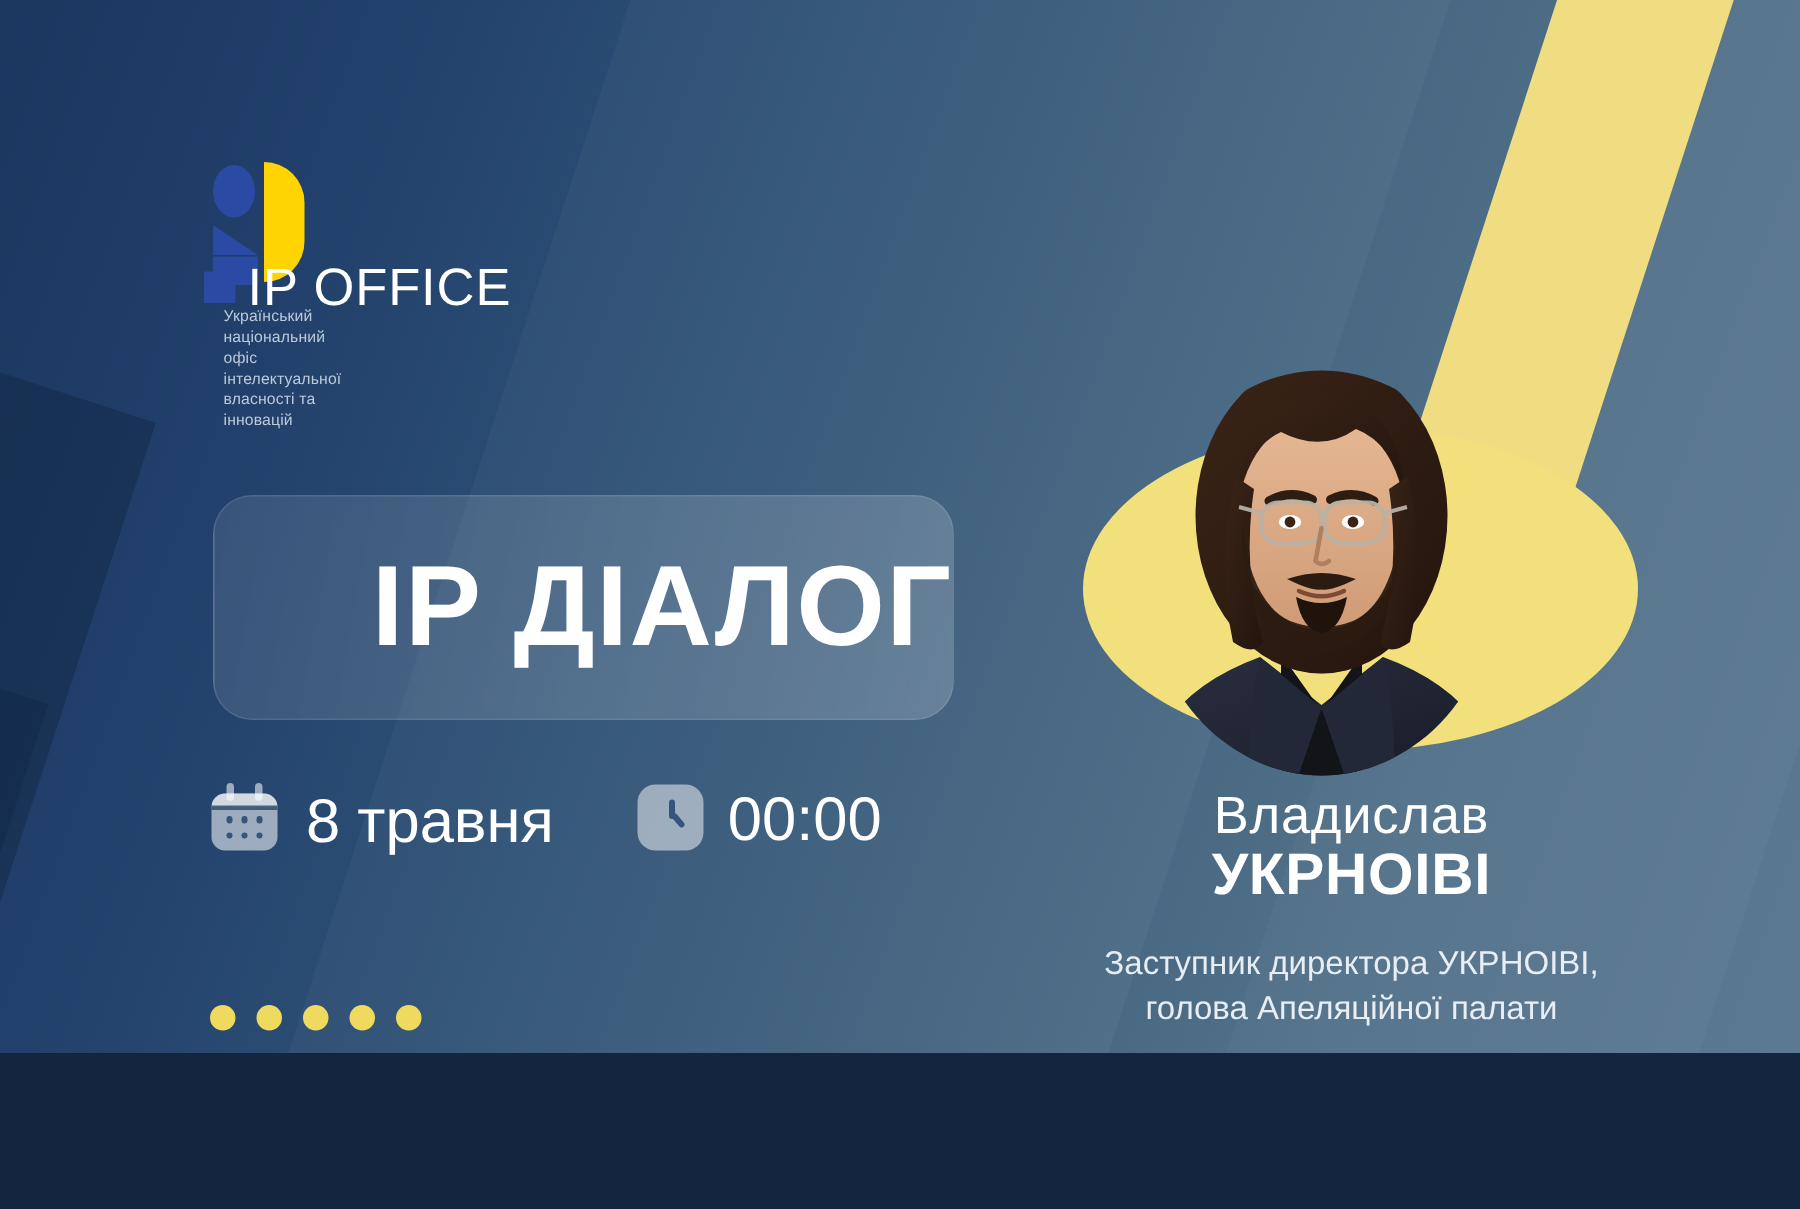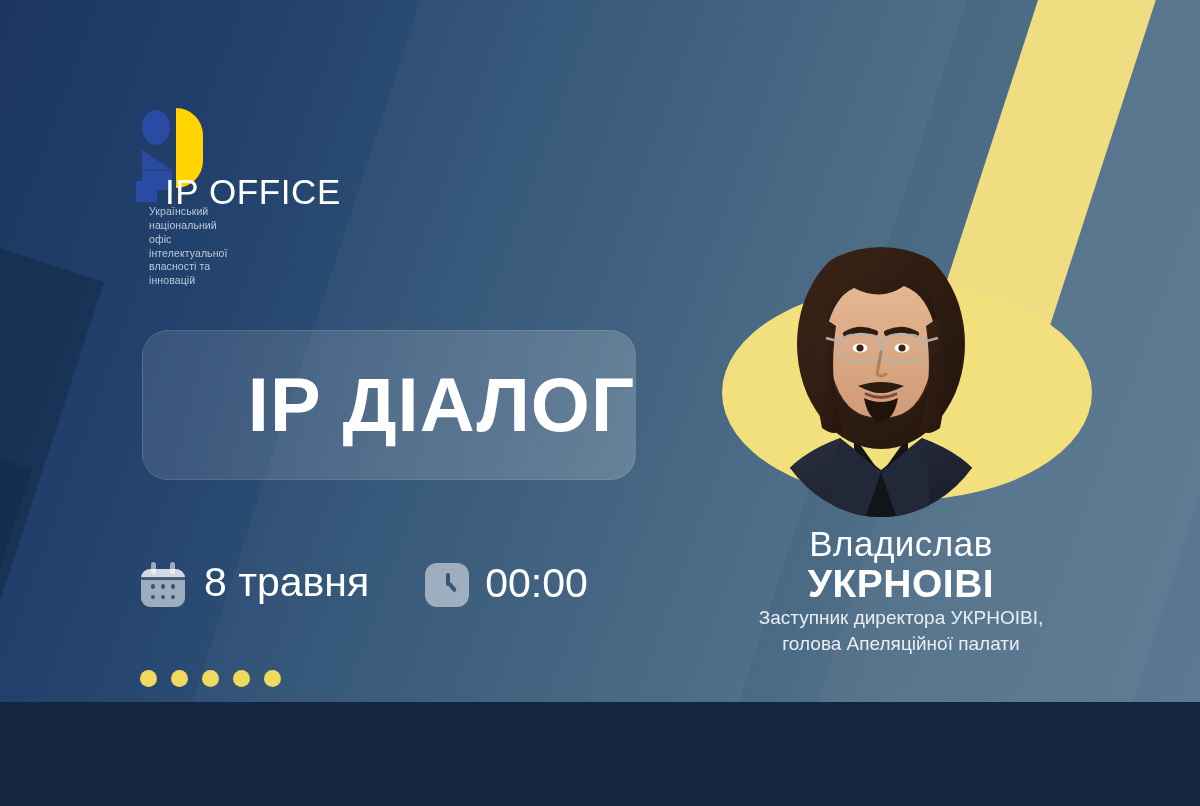--- a/index.html
+++ b/index.html
@@ -175,21 +175,21 @@
   }
 
   
   .meta-row {
     position: absolute;
     left: 140px;
     top: 522px;
     display: flex;
     align-items: center;
   }
-  .meta-item { display: flex; align-items: flex-start; margin-top: 40px; }
+  .meta-item { display: flex; align-items: flex-end; }
   .meta-text {
     color: #ffffff;
     font-size: 41px;
     font-weight: 500;
     line-height: 1;
     white-space: nowrap;
   }
   .meta-gap { width: 56px; }
 
   .ico-cal {
@@ -325,24 +325,24 @@
   }
   .name-last {
     color: #ffffff;
     font-size: 39px;
     font-weight: bold;
     line-height: 1.08;
     letter-spacing: 0.5px;
   }
   .role {
     color: #eef3f8;
-    font-size: 19px;
+    font-size: 22px;
     font-weight: 400;
     line-height: 1.38;
-    margin-top: 0;
+    margin-top: 22px;
     white-space: pre-line;
     opacity: 0.96;
   }
 </style>
 </head>
 <body>
 
 <div id="poster">
 
   <div class="bg-layer">

